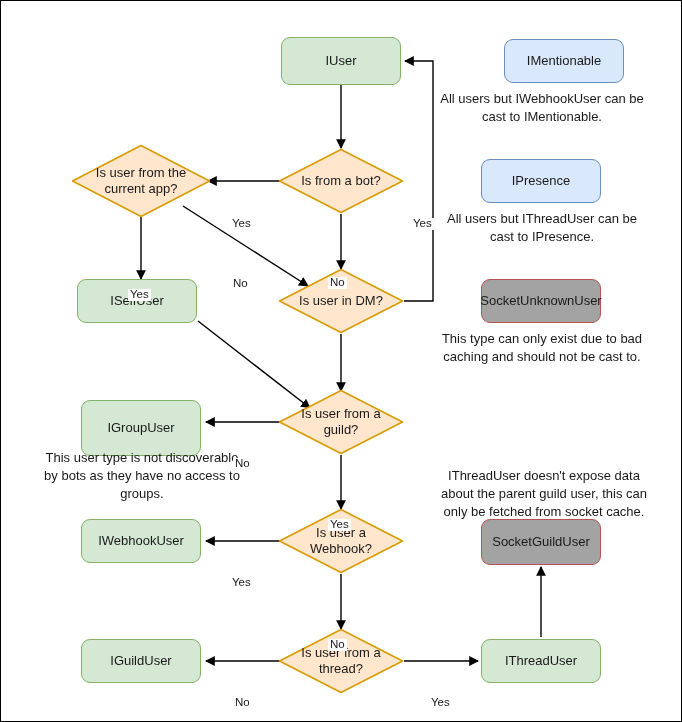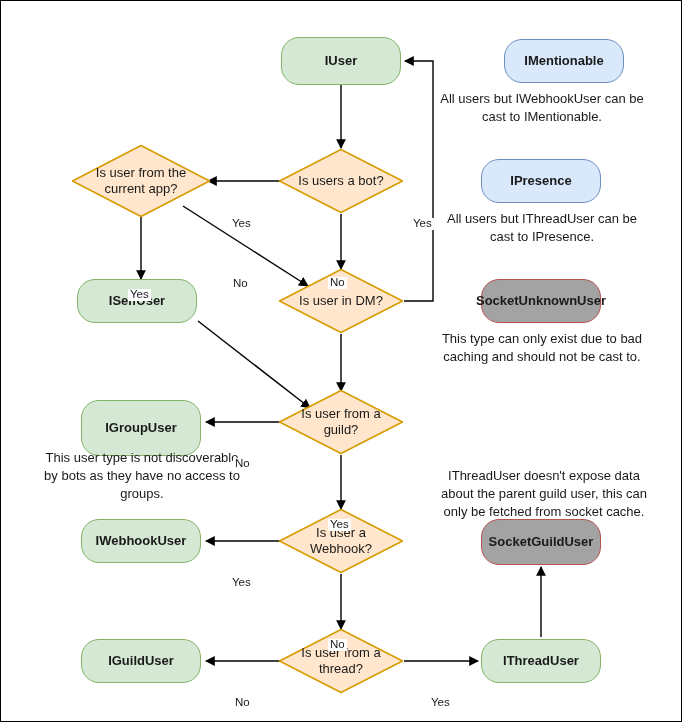--- a/index.html
+++ b/index.html
@@ -32,24 +32,23 @@
     box-sizing: border-box;
     display: flex;
     align-items: center;
     justify-content: center;
     text-align: center;
     font-size: 13px;
     color: #1a1a1a;
     line-height: 1.25;
   }
   .box {
-    border-radius: 18px;
+    border-radius: 9px;
     border-width: 1.4px;
     border-style: solid;
-    font-weight: bold;
   }
   .box.green {
     background: #d5e8d4;
     border-color: #82b366;
   }
   .box.blue {
     background: #dae8fc;
     border-color: #6c8ebf;
   }
   .box.red {
@@ -144,21 +143,21 @@
   </svg>
 
   <div class="node box green" style="left:280px; top:36px; width:120px; height:48px;">
     <span>IUser</span>
   </div>
 
   <div class="diamond-wrap" style="left:277px; top:147px; width:126px; height:66px;">
     <svg class="diamond-shape" width="126" height="66" viewBox="0 0 126 66" xmlns="http://www.w3.org/2000/svg">
       <path d="M 63 1.5 L 124.5 33 L 63 64.5 L 1.5 33 Z" fill="#ffe6cc" stroke="#d79b00" stroke-width="1.5" stroke-linejoin="round"></path>
     </svg>
-    <div class="diamond-label">Is users a bot?</div>
+    <div class="diamond-label">Is from a bot?</div>
   </div>
 
   <div class="diamond-wrap" style="left:277px; top:267px; width:126px; height:66px;">
     <svg class="diamond-shape" width="126" height="66" viewBox="0 0 126 66" xmlns="http://www.w3.org/2000/svg">
       <path d="M 63 1.5 L 124.5 33 L 63 64.5 L 1.5 33 Z" fill="#ffe6cc" stroke="#d79b00" stroke-width="1.5" stroke-linejoin="round"></path>
     </svg>
     <div class="diamond-label">Is user in DM?</div>
   </div>
 
   <div class="diamond-wrap" style="left:277px; top:388px; width:126px; height:66px;">

